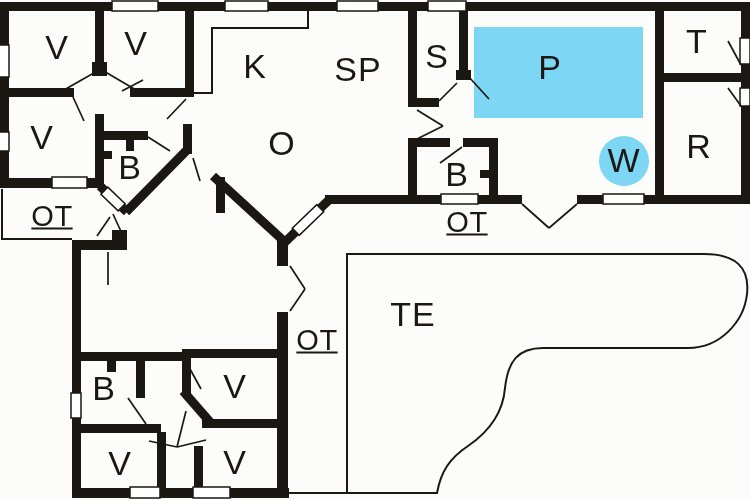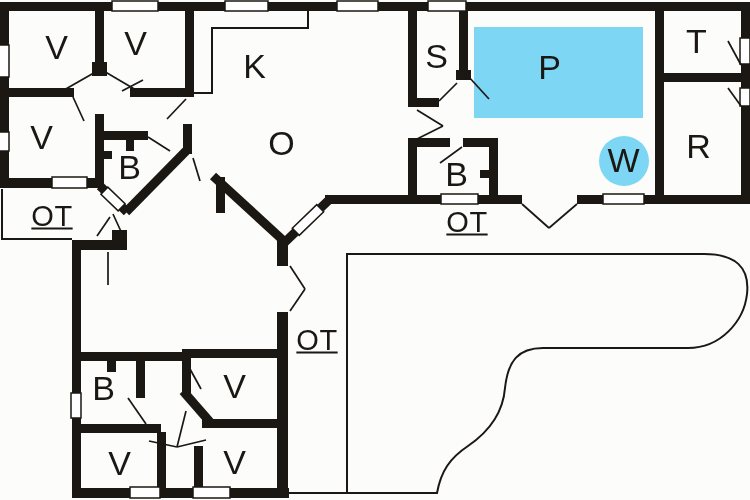--- a/index.html
+++ b/index.html
@@ -154,30 +154,32 @@
       <line x1="177" y1="447" x2="206" y2="440"></line>
       <line x1="177" y1="447" x2="186" y2="411"></line>
     </g>
   </svg>
 
   <div class="labels">
     <div class="room-label" style="left:57px;top:47px">V</div>
     <div class="room-label" style="left:136px;top:43px">V</div>
     <div class="room-label" style="left:42px;top:137px">V</div>
     <div class="room-label" style="left:255px;top:66px">K</div>
+    <div class="room-label" style="left:358px;top:69px">SP</div>
     <div class="room-label" style="left:437px;top:56px">S</div>
     <div class="room-label" style="left:550px;top:67px">P</div>
     <div class="room-label" style="left:697px;top:41px">T</div>
     <div class="room-label" style="left:699px;top:146px">R</div>
     <div class="room-label" style="left:282px;top:143px">O</div>
     <div class="room-label" style="left:130px;top:167px">B</div>
     <div class="room-label" style="left:457px;top:174px">B</div>
     <div class="room-label" style="left:624px;top:160px">W</div>
     <div class="room-label small" style="left:52px;top:216px">OT</div>
     <div class="room-label small" style="left:467px;top:222px">OT</div>
     <div class="room-label small" style="left:317px;top:340px">OT</div>
+    <div class="room-label" style="left:413px;top:314px">TE</div>
     <div class="room-label" style="left:104px;top:388px">B</div>
     <div class="room-label" style="left:235px;top:386px">V</div>
     <div class="room-label" style="left:120px;top:463px">V</div>
     <div class="room-label" style="left:235px;top:462px">V</div>
   </div>
 
 </div>
 
 </body></html>

